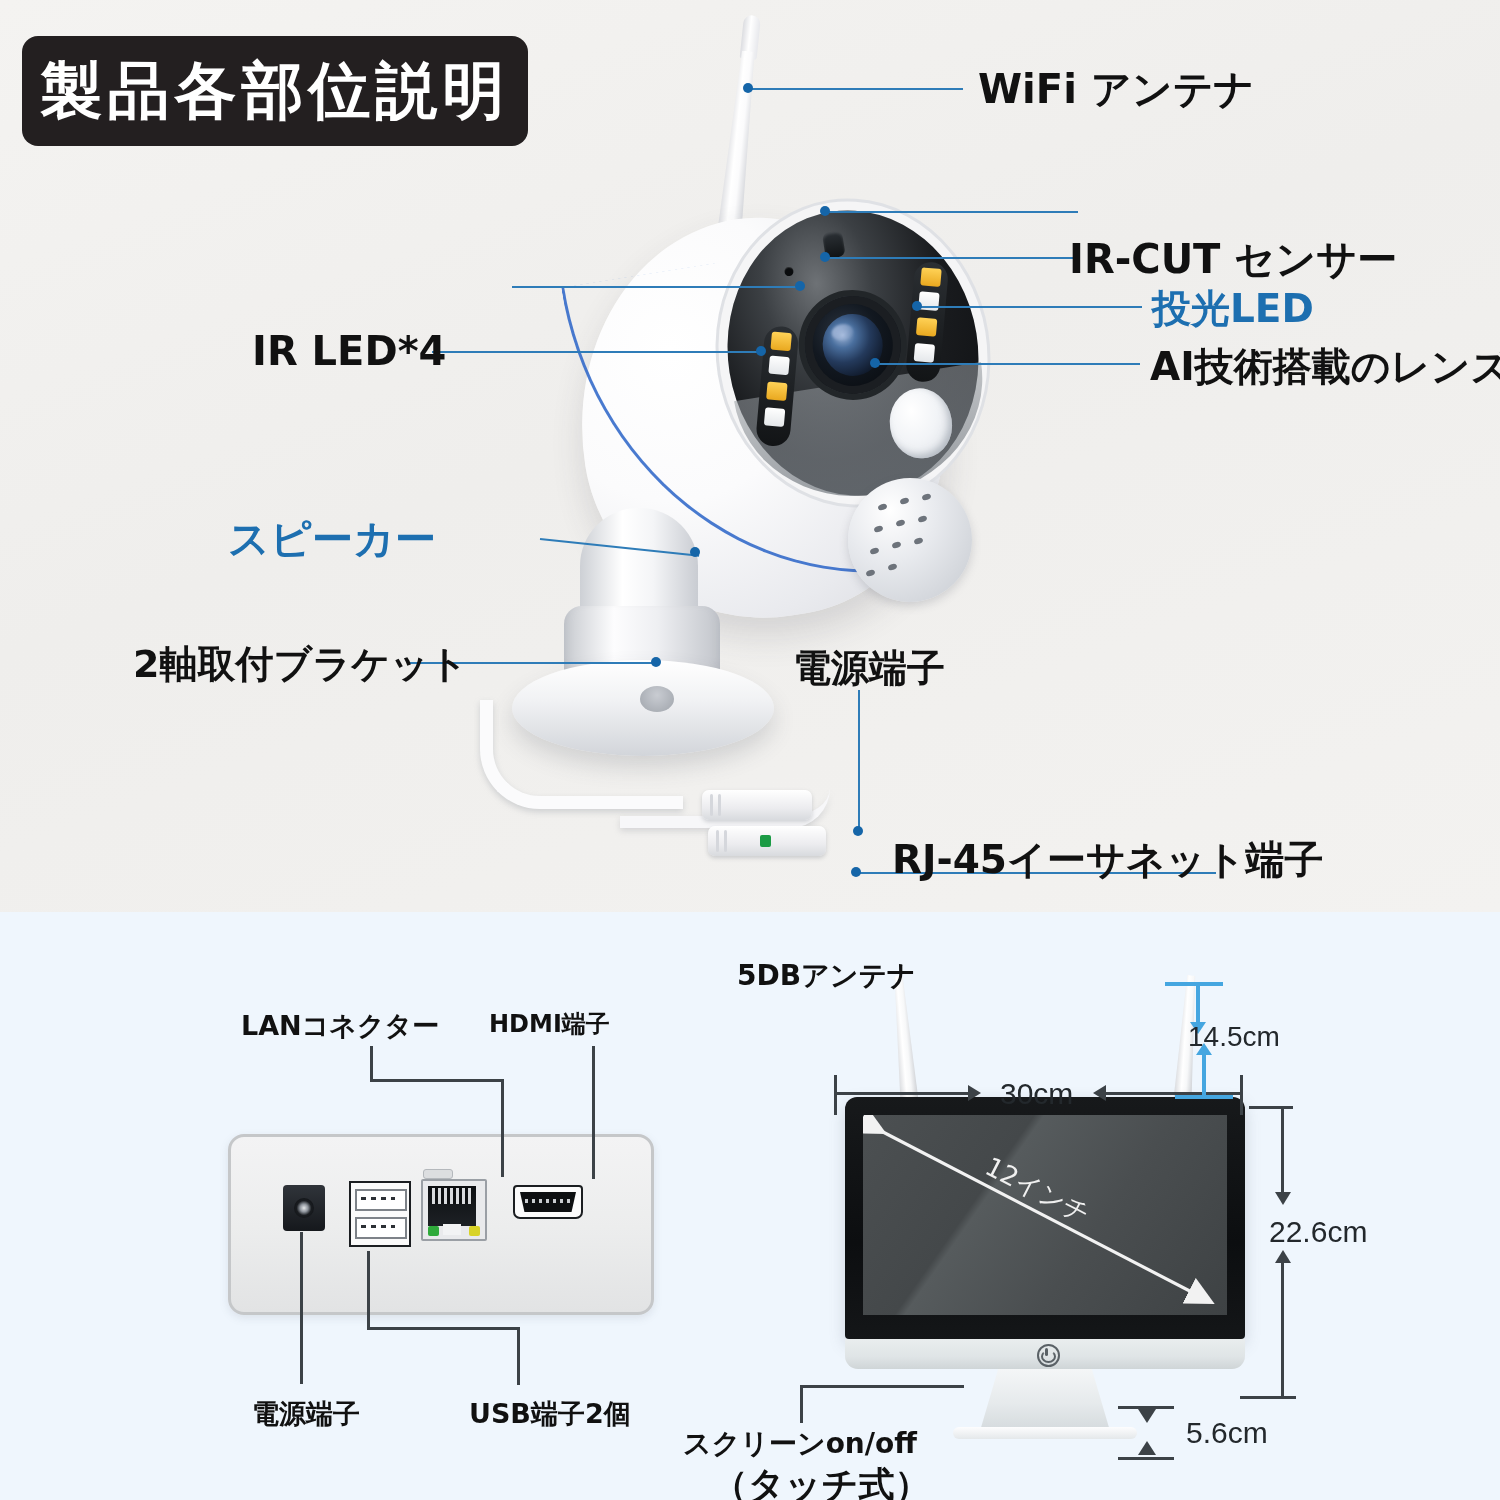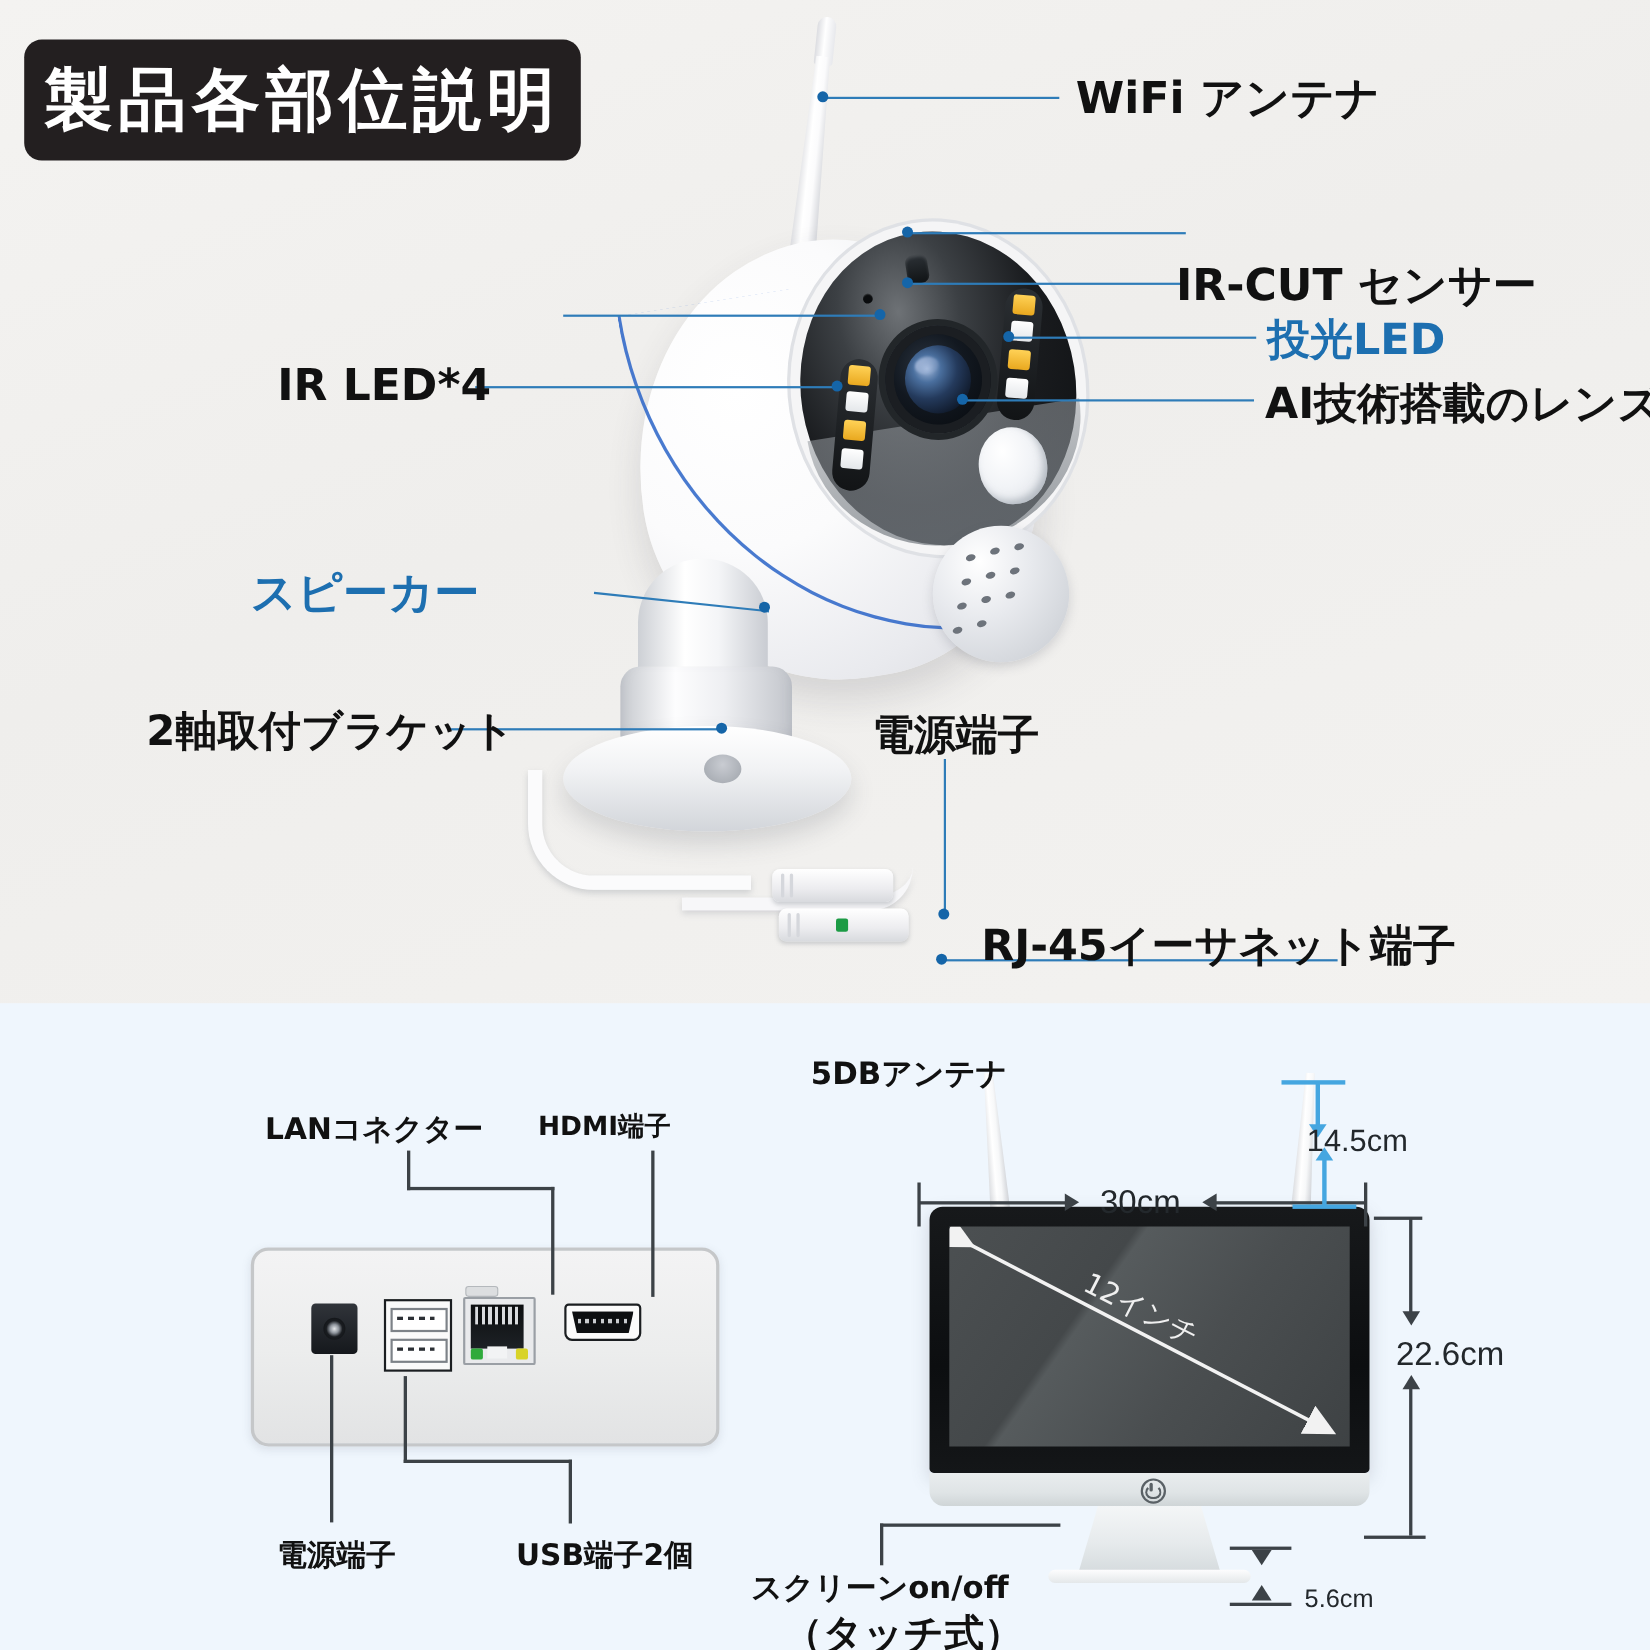--- a/index.html
+++ b/index.html
@@ -404,15 +404,15 @@
   <div class="dim v" style="left:1281px;top:1108px;height:88px;"></div>
   <div class="arw" style="left:1275px;top:1192px;border-left:8px solid transparent;border-right:8px solid transparent;border-top:13px solid #3c4247;"></div>
   <div class="dim v" style="left:1281px;top:1262px;height:134px;"></div>
   <div class="arw" style="left:1275px;top:1250px;border-left:8px solid transparent;border-right:8px solid transparent;border-bottom:13px solid #3c4247;"></div>
   <div class="dimtxt" style="left:1252px;top:1215px;font-size:30px;margin-left:17px;">22.6cm</div>
 
   <div class="dim h" style="left:1118px;top:1406px;width:56px;"></div>
   <div class="dim h" style="left:1118px;top:1457px;width:56px;"></div>
   <div class="arw" style="left:1138px;top:1409px;border-left:9px solid transparent;border-right:9px solid transparent;border-top:14px solid #3c4247;"></div>
   <div class="arw" style="left:1138px;top:1441px;border-left:9px solid transparent;border-right:9px solid transparent;border-bottom:14px solid #3c4247;"></div>
-  <div class="dimtxt" style="left:1186px;top:1416px;font-size:23px;margin-top:24px;">5.6cm</div>
+  <div class="dimtxt" style="left:1186px;top:1416px;font-size:30px;">5.6cm</div>
 
 </div>
 
 </body></html>

